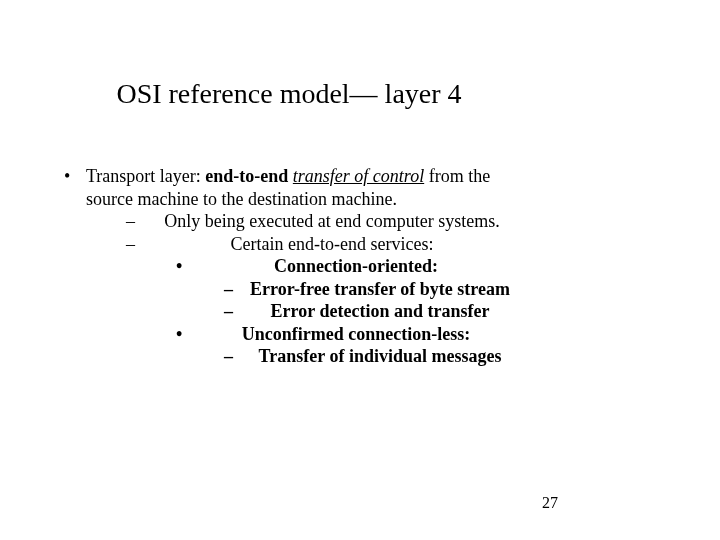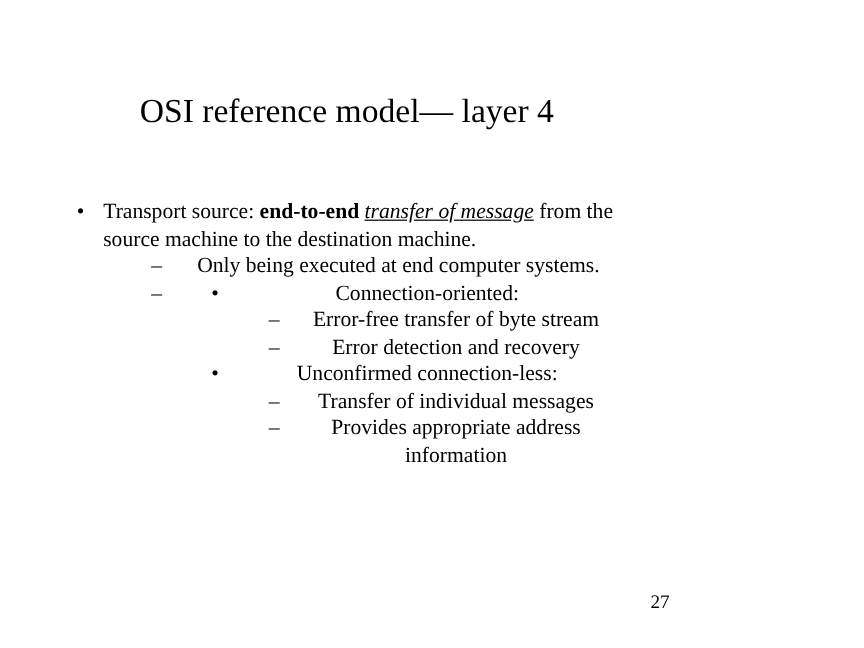--- a/index.html
+++ b/index.html
@@ -66,20 +66,21 @@
     position: absolute;
     left: 4px;
     top: 0;
   }
   
   .lvl3 {
     margin-left: 26px;
   }
   .lvl3 > li {
     padding-left: 22px;
+    font-weight: bold;
   }
   .lvl3 > li::before {
     content: "•";
     position: absolute;
     left: 4px;
     top: 0;
   }
   
   .lvl4 {
     margin-left: 26px;
@@ -106,38 +107,38 @@
 <body>
 
 <div class="slide">
 
   <div class="title">OSI reference model— layer 4</div>
 
   <div class="body">
     <ul class="lvl1">
       <li>
         <span>
-          <span>Transport source:  </span><span class="bold">end-to-end</span><span> </span><span class="ital-ul">transfer of message</span><span> from the source machine to the destination machine.</span>
+          <span>Transport layer:  </span><span class="bold">end-to-end</span><span> </span><span class="ital-ul">transfer of control</span><span> from the source machine to the destination machine.</span>
         </span>
         <ul class="lvl2">
           <li>Only being executed at end computer systems.</li>
           <li>
+            <span>Certain end-to-end services:</span>
             <ul class="lvl3">
               <li>
                 <span>Connection-oriented:</span>
                 <ul class="lvl4">
                   <li>Error-free transfer of byte stream</li>
-                  <li>Error detection and recovery</li>
+                  <li>Error detection and transfer</li>
                 </ul>
               </li>
               <li>
                 <span>Unconfirmed connection-less:</span>
                 <ul class="lvl4">
                   <li>Transfer of individual messages</li>
-                  <li>Provides appropriate address information</li>
                 </ul>
               </li>
             </ul>
           </li>
         </ul>
       </li>
     </ul>
   </div>
 
   <div class="page-num">27</div>

